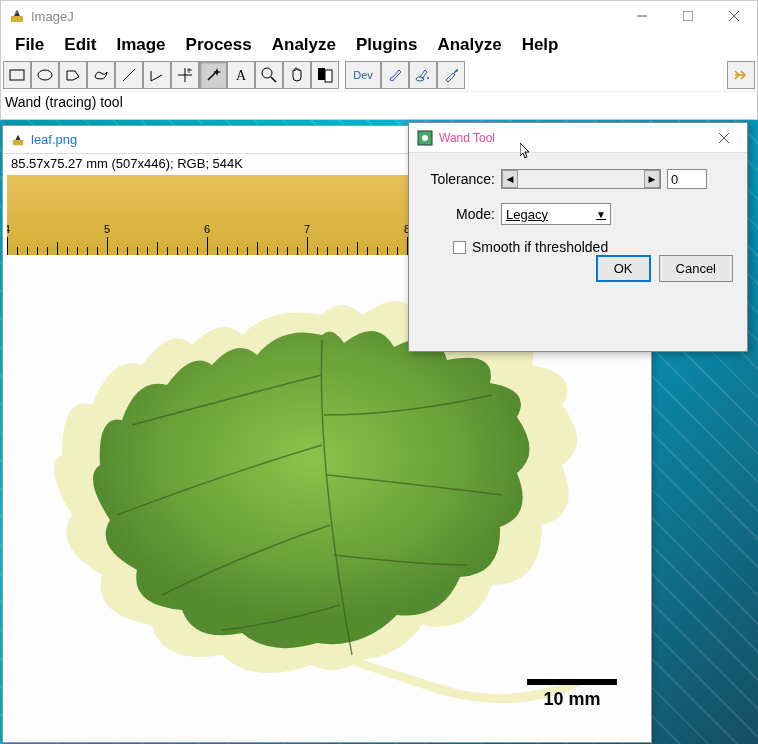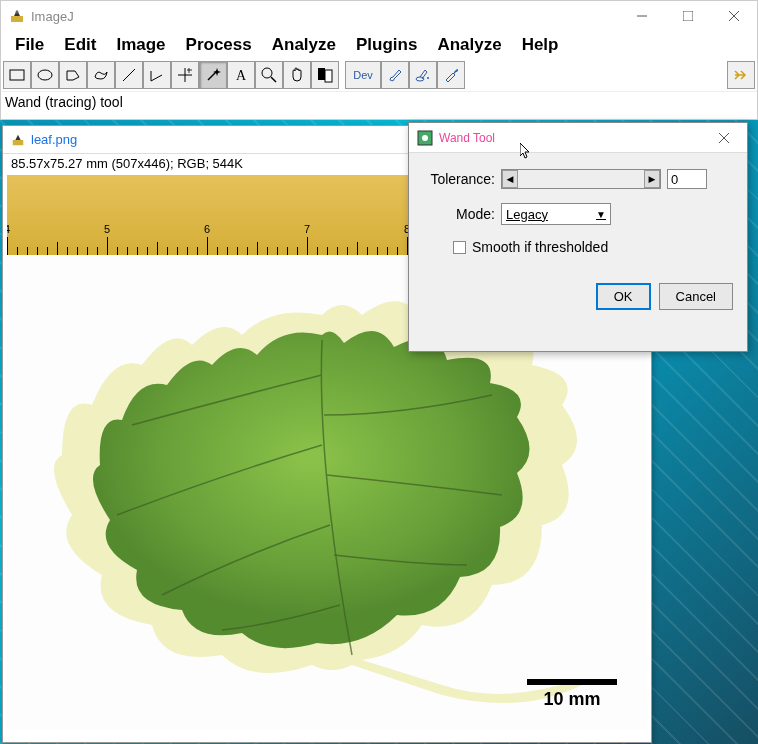--- a/index.html
+++ b/index.html
@@ -51,21 +51,21 @@
   .row { display:flex; align-items:center; margin-bottom:14px; }
   .row-label { width:78px; text-align:right; padding-right:6px; }
   .scroll-wrap { display:flex; align-items:center; border:1px solid #888; background:#e8e8e8; height:20px; width:160px; }
   .scroll-btn { width:16px; height:18px; background:#ddd; border:1px solid #999; display:flex; align-items:center; justify-content:center; font-size:9px; }
   .scroll-track { flex:1; height:18px; background:#eee; position:relative; }
   .num-input { width:40px; height:20px; margin-left:6px; border:1px solid #888; background:#fff; font-size:13px; padding:0 3px; }
   .select { height:22px; width:110px; border:1px solid #888; background:#fff; display:flex; align-items:center; justify-content:space-between; padding:0 4px; font-size:13px;text-decoration:underline; }
   .select .arrow { font-size:10px; }
   .checkbox-row { margin-left:30px; display:flex; align-items:center; gap:6px; margin-top:12px; }
   .checkbox { width:13px; height:13px; border:1px solid #888; background:#fff; }
-  .button-row { display:flex; justify-content:flex-end; gap:8px; margin-top:28px; }
+  .button-row { display:flex; justify-content:flex-end; gap:8px; }
   .dlg-btn { padding:4px 16px; border:1px solid #888; background:#e8e8e8; font-size:13px; }
   .dlg-btn.ok { border:2px solid #0078d7; }
   .cursor-arrow { position:absolute; font-size:16px; color:#000; pointer-events:none; }
 </style>
 </head>
 <body>
 
 <div class="main-window">
   <div class="titlebar">
     <span class="icon">

